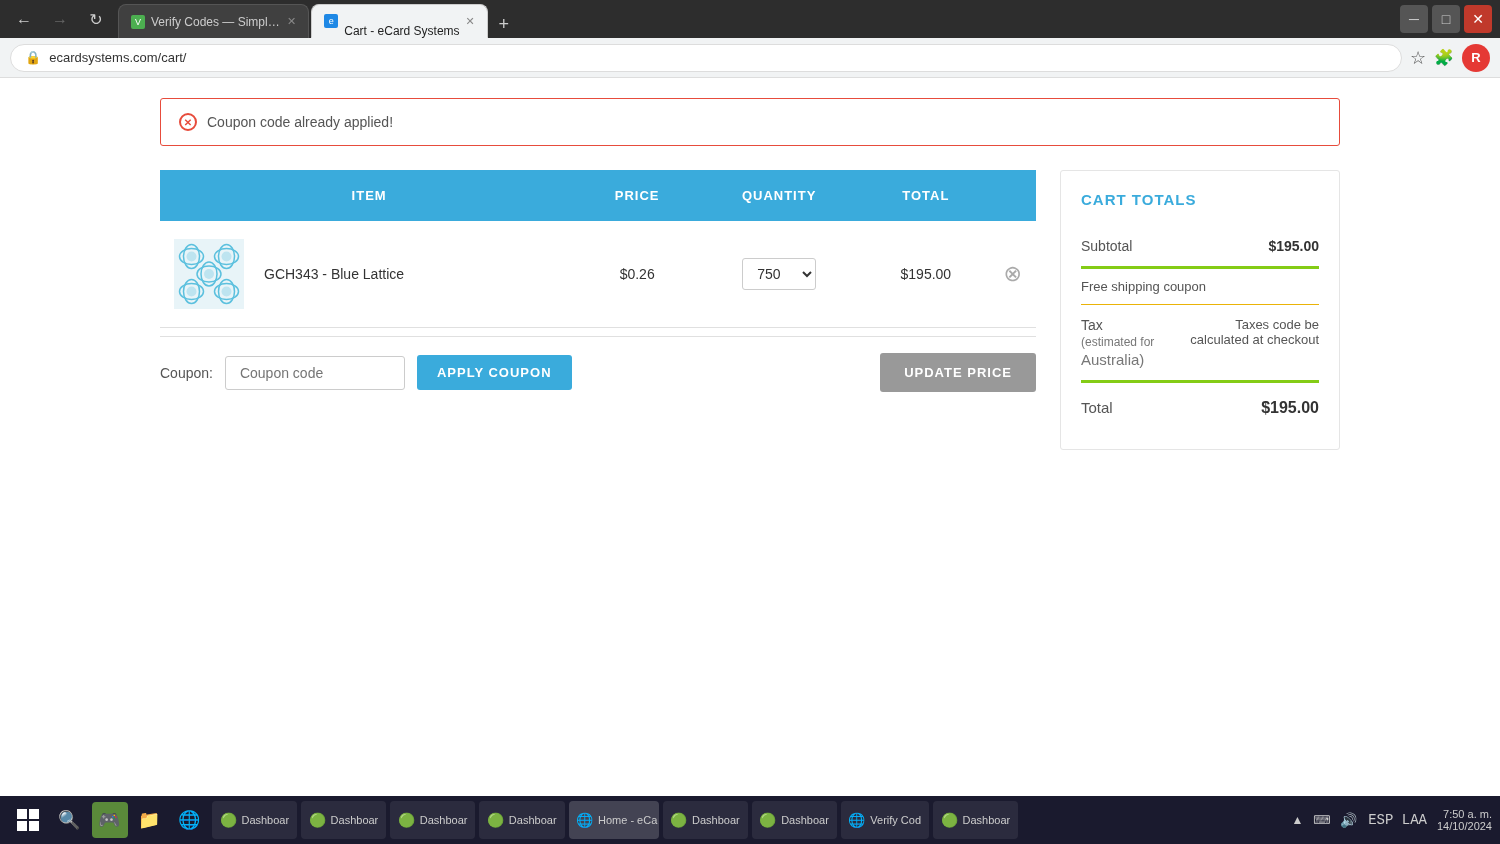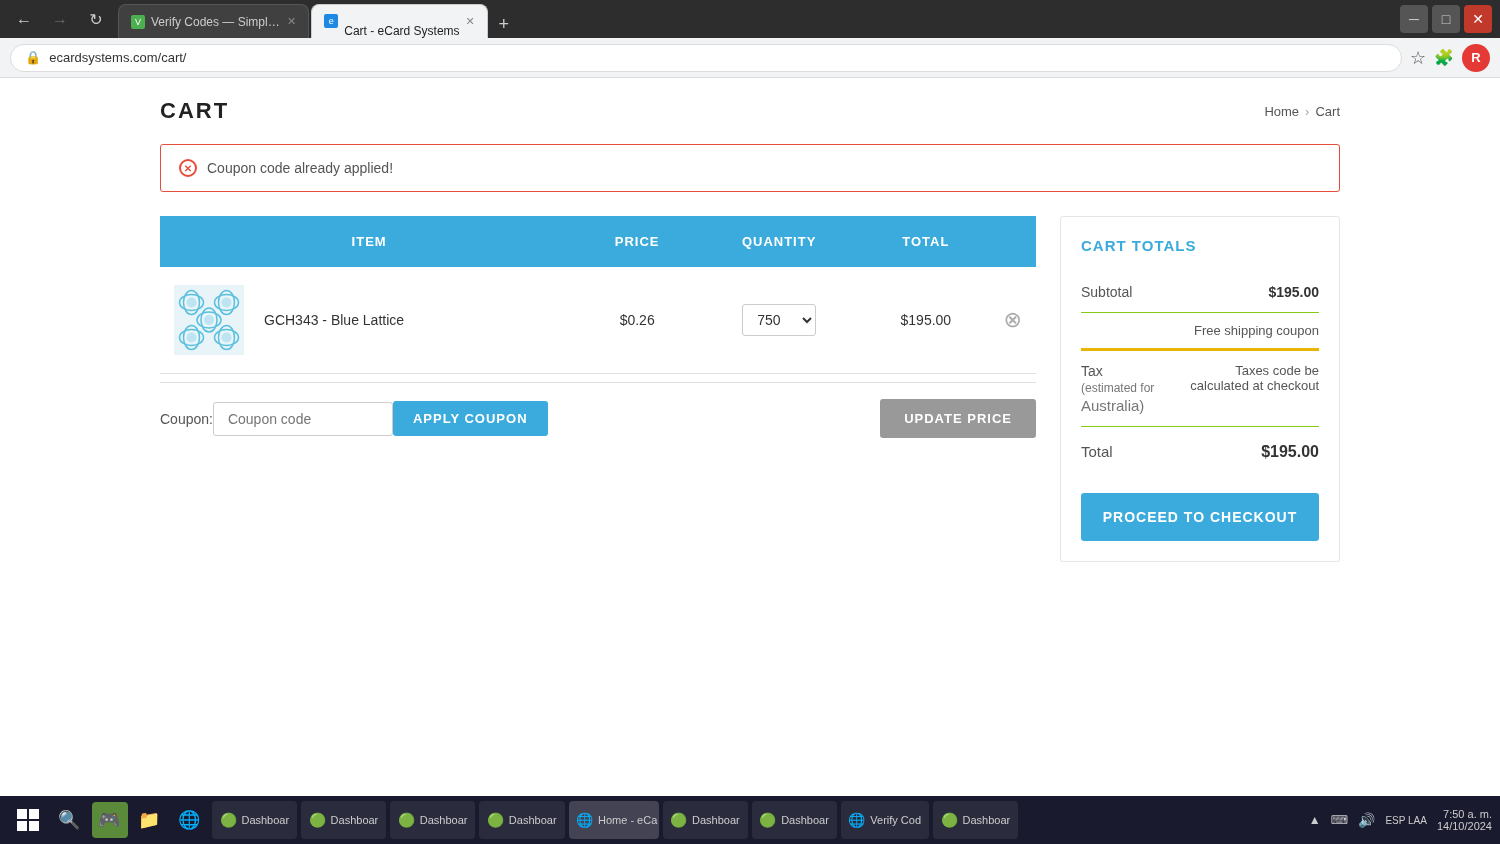--- a/index.html
+++ b/index.html
@@ -110,20 +110,21 @@
       padding: 16px 0;
       display: flex;
       align-items: center;
       justify-content: space-between;
       border-top: 1px solid #e0e0e0;
       margin-top: 8px;
     }
     .coupon-area {
       display: flex;
       align-items: center;
+      gap: 12px;
     }
     .coupon-input {
       border: 1px solid #ccc;
       border-radius: 3px;
       padding: 8px 14px;
       font-size: 14px;
       color: #aaa;
       width: 180px;
       outline: none;
     }
@@ -164,36 +165,36 @@
       font-weight: 700;
       letter-spacing: 1px;
       color: #3aabdc;
       margin-bottom: 18px;
     }
     .totals-row {
       display: flex;
       justify-content: space-between;
       align-items: flex-start;
       padding: 12px 0;
-      border-bottom: 1px solid #84cc16;
+      border-bottom: 3px solid #84cc16;
       font-size: 14px;
     }
     .totals-row:last-of-type { border-bottom: none; }
     .totals-label { color: #555; }
     .totals-value { color: #333; font-weight: 500; }
     .totals-value.amount { font-weight: 700; color: #333; }
     .totals-value.total-amount { font-weight: 700; color: #333; font-size: 16px; }
     .tax-block .totals-label {
       display: flex; flex-direction: column; gap: 2px;
     }
     .shipping-row {
       display: flex;
-      justify-content: flex-end;
+      justify-content: flex-start;
       padding: 10px 0;
-      border-bottom: 3px solid #eab308;
+      border-bottom: 1px solid #eab308;
       font-size: 13px;
       color: #555;
     }
     .checkout-btn {
       width: 100%;
       background: #3aabdc;
       color: white;
       border: none;
       border-radius: 3px;
       padding: 16px;
@@ -259,28 +260,20 @@
     <span style="color:#555;font-size:13px;">🔒</span>
     <span style="font-size:13px;color:#333;flex:1;cursor:text;">ecardsystems.com/cart/</span>
   </div>
   <span style="font-size:18px;color:#555;cursor:pointer;">☆</span>
   <span style="font-size:16px;color:#555;cursor:pointer;">🧩</span>
   <div style="width:28px;height:28px;border-radius:50%;background:#e53935;display:flex;align-items:center;justify-content:center;color:white;font-size:13px;font-weight:bold;cursor:pointer;">R</div>
 </div>
 
 <div class="page-content" style="padding-bottom:60px;">
 
-  <div class="page-header">
-    <h1 class="page-title">CART</h1>
-    <div class="breadcrumb">
-      <a href="#" style="color:#555;text-decoration:none;">Home</a>
-      <span style="color:#aaa;">›</span>
-      <span style="color:#555;">Cart</span>
-    </div>
-  </div>
 
   <div class="alert">
     <span style="color:#e74c3c;font-size:14px;font-weight:bold;border:2px solid #e74c3c;border-radius:50%;width:18px;height:18px;display:flex;align-items:center;justify-content:center;font-size:10px;">✕</span>
     <span>Coupon code already applied!</span>
   </div>
 
   <div class="main-layout">
 
     <div class="cart-section">
       <table class="cart-table">
@@ -377,21 +370,20 @@
         <span class="totals-value" style="font-size:13px;text-align:right;max-width:140px;color:#555;font-weight:normal;">Taxes code be calculated at checkout</span>
       </div>
 
       
       <div class="totals-row" style="border-bottom:none;padding-top:16px;">
         <span class="totals-label" style="font-size:15px;">Total</span>
         <span class="totals-value total-amount">$195.00</span>
       </div>
 
       
-      <button class="checkout-btn">PROCEED TO CHECKOUT</button>
     </div>
   </div>
 </div>
 
 <div class="taskbar">
   <div style="width:40px;height:40px;display:flex;align-items:center;justify-content:center;cursor:pointer;">
     <svg width="22" height="22" viewBox="0 0 22 22" fill="white" xmlns="http://www.w3.org/2000/svg">
       <rect x="0" y="0" width="10" height="10"></rect>
       <rect x="12" y="0" width="10" height="10"></rect>
       <rect x="0" y="12" width="10" height="10"></rect>
@@ -438,20 +430,20 @@
   <div style="height:38px;padding:0 8px;border-radius:4px;display:flex;align-items:center;gap:4px;cursor:pointer;font-size:11px;color:#ccc;background:rgba(255,255,255,0.08);white-space:nowrap;max-width:90px;overflow:hidden;">
     <span style="font-size:14px;">🟢</span>
       <span>Dashboar</span>
   </div>
 
   <div style="margin-left:auto;display:flex;align-items:center;gap:10px;">
     <span style="color:#ccc;font-size:12px;cursor:pointer;">▲</span>
     <span style="color:#ccc;font-size:12px;">⌨</span>
     <span style="color:#ccc;font-size:14px;cursor:pointer;">🔊</span>
     <div style="color:#ccc;font-size:11px;text-align:center;">
-      <div style="font-size:10px;">ESP LAA</div>
+      <div style="font-size:14px;font-family:Liberation Mono, monospace;">ESP LAA</div>
     </div>
     <div style="color:#ccc;font-size:11px;text-align:right;">
       <div>7:50 a. m.</div>
       <div>14/10/2024</div>
     </div>
   </div>
 </div>
 
 </body></html>

